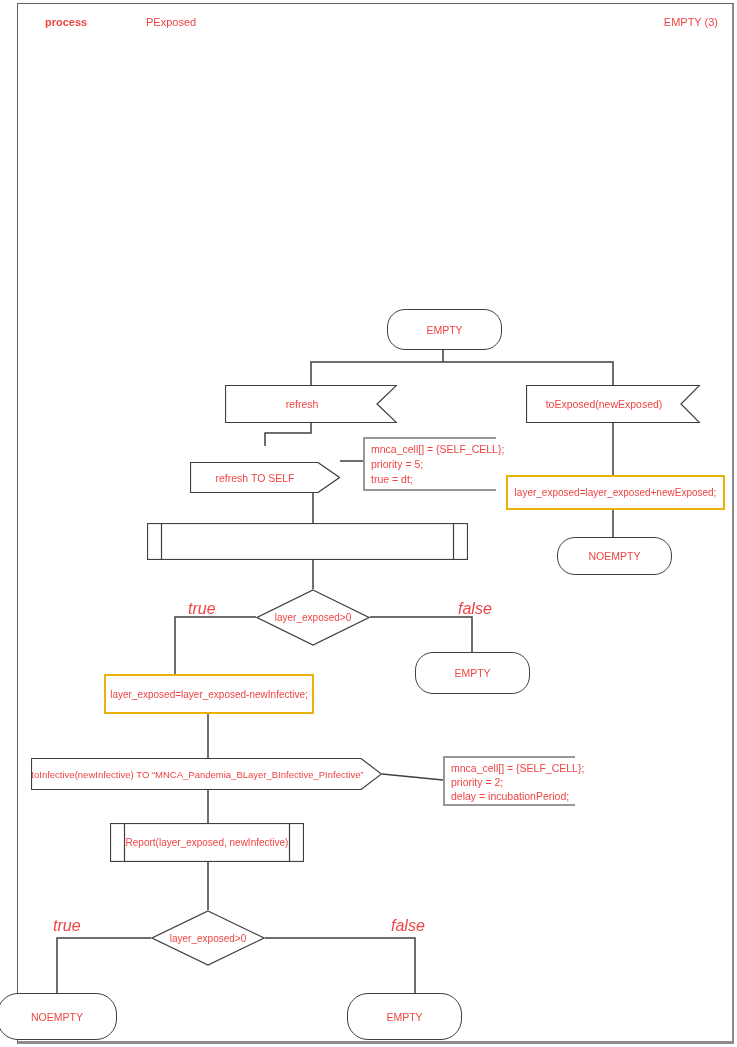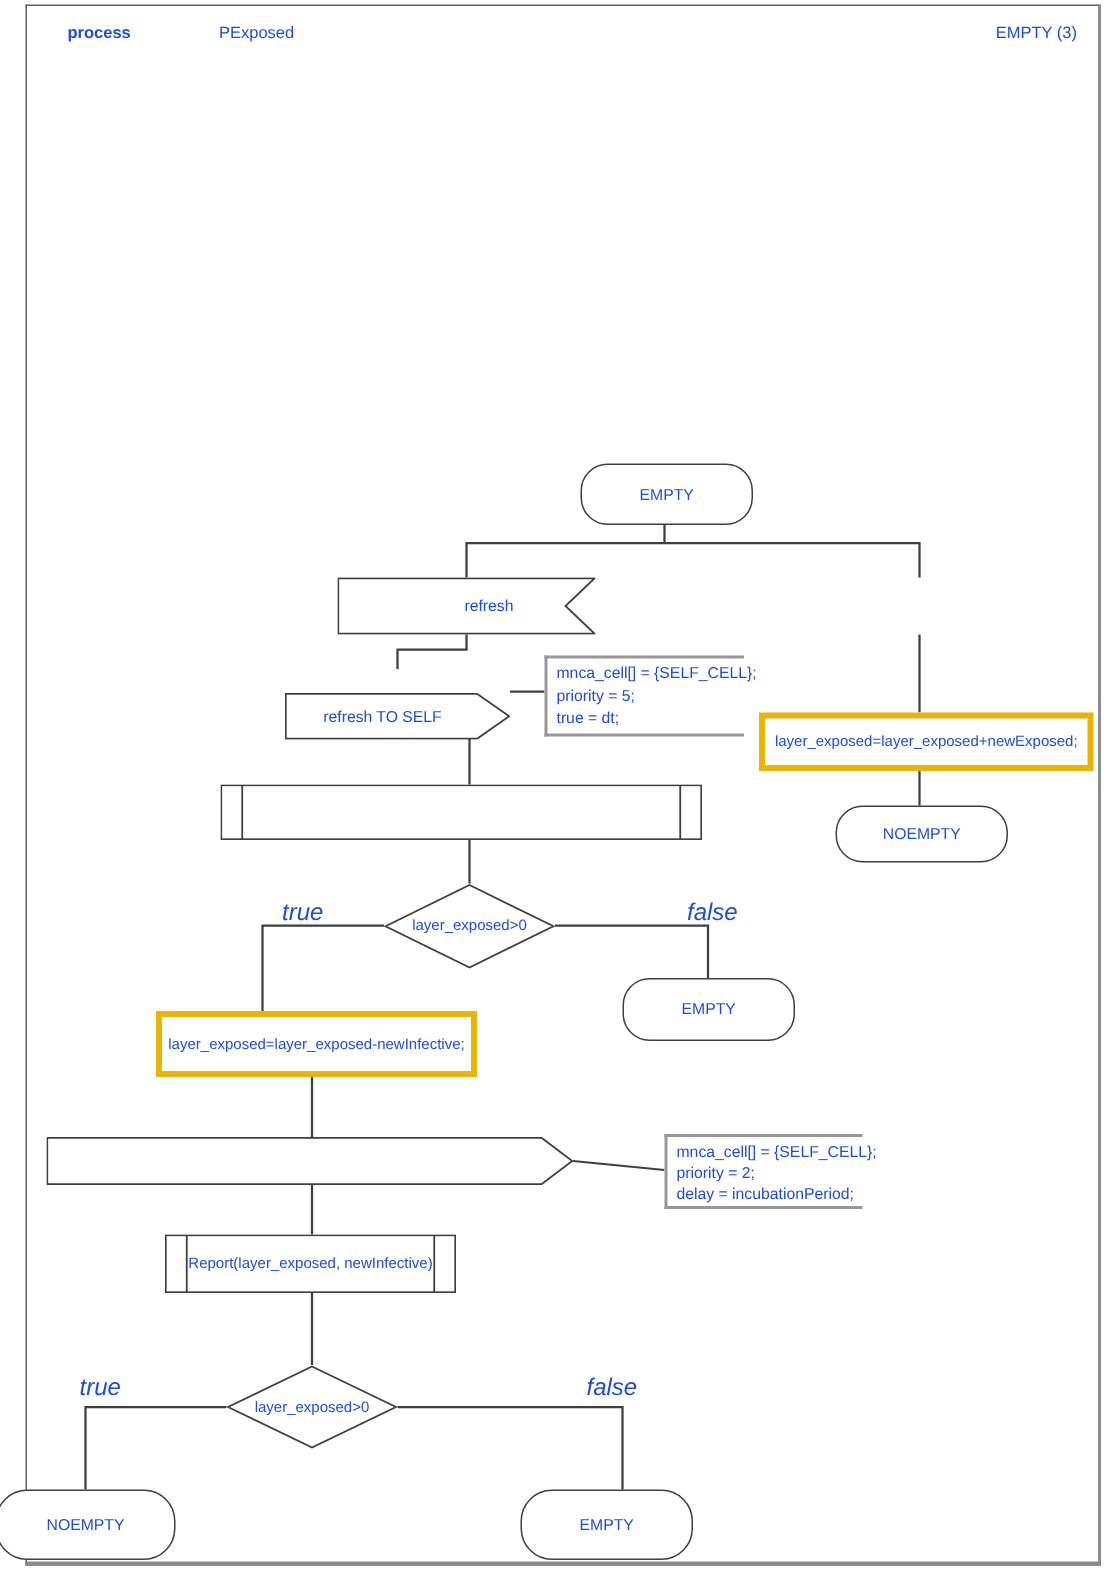--- a/index.html
+++ b/index.html
@@ -1,33 +1,33 @@
 <!DOCTYPE html>
 <html><head>
 <meta charset="utf-8">
 <style>
   html,body{margin:0;padding:0;background:#fff;}
   #canvas{
     position:relative;width:737px;height:1047px;background:#ffffff;
-    font-family:"Liberation Sans",sans-serif;color:#1d4ed8;overflow:hidden;
+    font-family:"Liberation Sans",sans-serif;color:#ef4444;overflow:hidden;
   }
   .page-border{
     position:absolute;left:17px;top:3px;width:714px;height:1037px;
     border:1px solid #606060;border-right:2px solid #8c8c8c;border-bottom:3px solid #8c8c8c;
     background:transparent;
   }
   .hdr{position:absolute;top:16px;font-size:11px;white-space:nowrap;}
   #connectors{position:absolute;left:0;top:0;}
   .shape{position:absolute;display:flex;align-items:center;justify-content:center;}
   .shape svg{position:absolute;left:0;top:0;}
   .lbl{position:relative;z-index:2;font-size:10.5px;white-space:nowrap;text-align:center;}
   .lbl-sm{font-size:10px;}
   .lbl-xs{font-size:9.5px;}
   .state{background:#fff;border:1px solid #3f3f3f;border-radius:18px;}
-  .rectbox{background:#fff;border:4px solid #eab308;}
+  .rectbox{background:#fff;border:2px solid #eab308;}
   .note{
     position:absolute;background:#fff;border:2px solid #979797;border-right:none;
     font-size:10.5px;line-height:15px;padding:3px 2px 2px 6px;white-space:nowrap;
   }
   .branch-label{position:absolute;font-size:16px;white-space:nowrap;font-style:italic;}
 </style>
 </head>
 <body>
 
 <div id="canvas">
@@ -55,27 +55,33 @@
       <path d="M265 938 H415 V993"></path>
       <path d="M613 423 V475"></path>
       <path d="M613 508 V537"></path>
     </g>
   </svg>
 
   <div class="shape state" style="left:387px;top:309px;width:113px;height:39px;">
     <span class="lbl">EMPTY</span>
   </div>
 
-  <div class="shape" style="left:225px;top:385px;width:172px;height:38px;padding-left:24px;">
+  <div class="shape" style="left:225px;top:385px;width:172px;height:38px;">
     <svg width="172" height="38">
       <polygon points="0.5,0.5 171.5,0.5 152,19 171.5,37.5 0.5,37.5" fill="#ffffff" stroke="#3f3f3f" stroke-width="1.2"></polygon>
     </svg>
     <span class="lbl" style="padding-right:18px;">refresh</span>
   </div>
 
+  <div class="shape" style="left:526px;top:385px;width:174px;height:38px;">
+    <svg width="174" height="38">
+      <polygon points="0.5,0.5 173.5,0.5 155,19 173.5,37.5 0.5,37.5" fill="#ffffff" stroke="#3f3f3f" stroke-width="1.2"></polygon>
+    </svg>
+    <span class="lbl" style="padding-right:18px;">toExposed(newExposed)</span>
+  </div>
 
   <div class="shape" style="left:190px;top:446px;width:150px;height:31px;margin-top:16px;">
     <svg width="150" height="31">
       <polygon points="0.5,0.5 128,0.5 149.5,15.5 128,30.5 0.5,30.5" fill="#ffffff" stroke="#3f3f3f" stroke-width="1.2"></polygon>
     </svg>
     <span class="lbl" style="padding-right:20px;">refresh TO SELF</span>
   </div>
 
   <div class="note" style="left:363px;top:437px;width:123px;height:45px;">
     <div>mnca_cell[] = {SELF_CELL};</div>
@@ -113,20 +119,21 @@
   </div>
 
   <div class="shape rectbox" style="left:104px;top:674px;width:206px;height:36px;">
     <span class="lbl lbl-sm">layer_exposed=layer_exposed-newInfective;</span>
   </div>
 
   <div class="shape" style="left:31px;top:758px;width:351px;height:32px;">
     <svg width="351" height="32">
       <polygon points="0.5,0.5 330,0.5 350.5,16 330,31.5 0.5,31.5" fill="#ffffff" stroke="#3f3f3f" stroke-width="1.2"></polygon>
     </svg>
+    <span class="lbl lbl-xs" style="padding-right:18px;">toInfective(newInfective) TO “MNCA_Pandemia_BLayer_BInfective_PInfective”</span>
   </div>
 
   <div class="note" style="left:443px;top:756px;width:122px;height:41px;line-height:14px;">
     <div>mnca_cell[] = {SELF_CELL};</div>
     <div>priority = 2;</div>
     <div>delay = incubationPeriod;</div>
   </div>
 
   <div class="shape" style="left:110px;top:823px;width:194px;height:39px;align-items:center;">
     <svg width="194" height="39">

